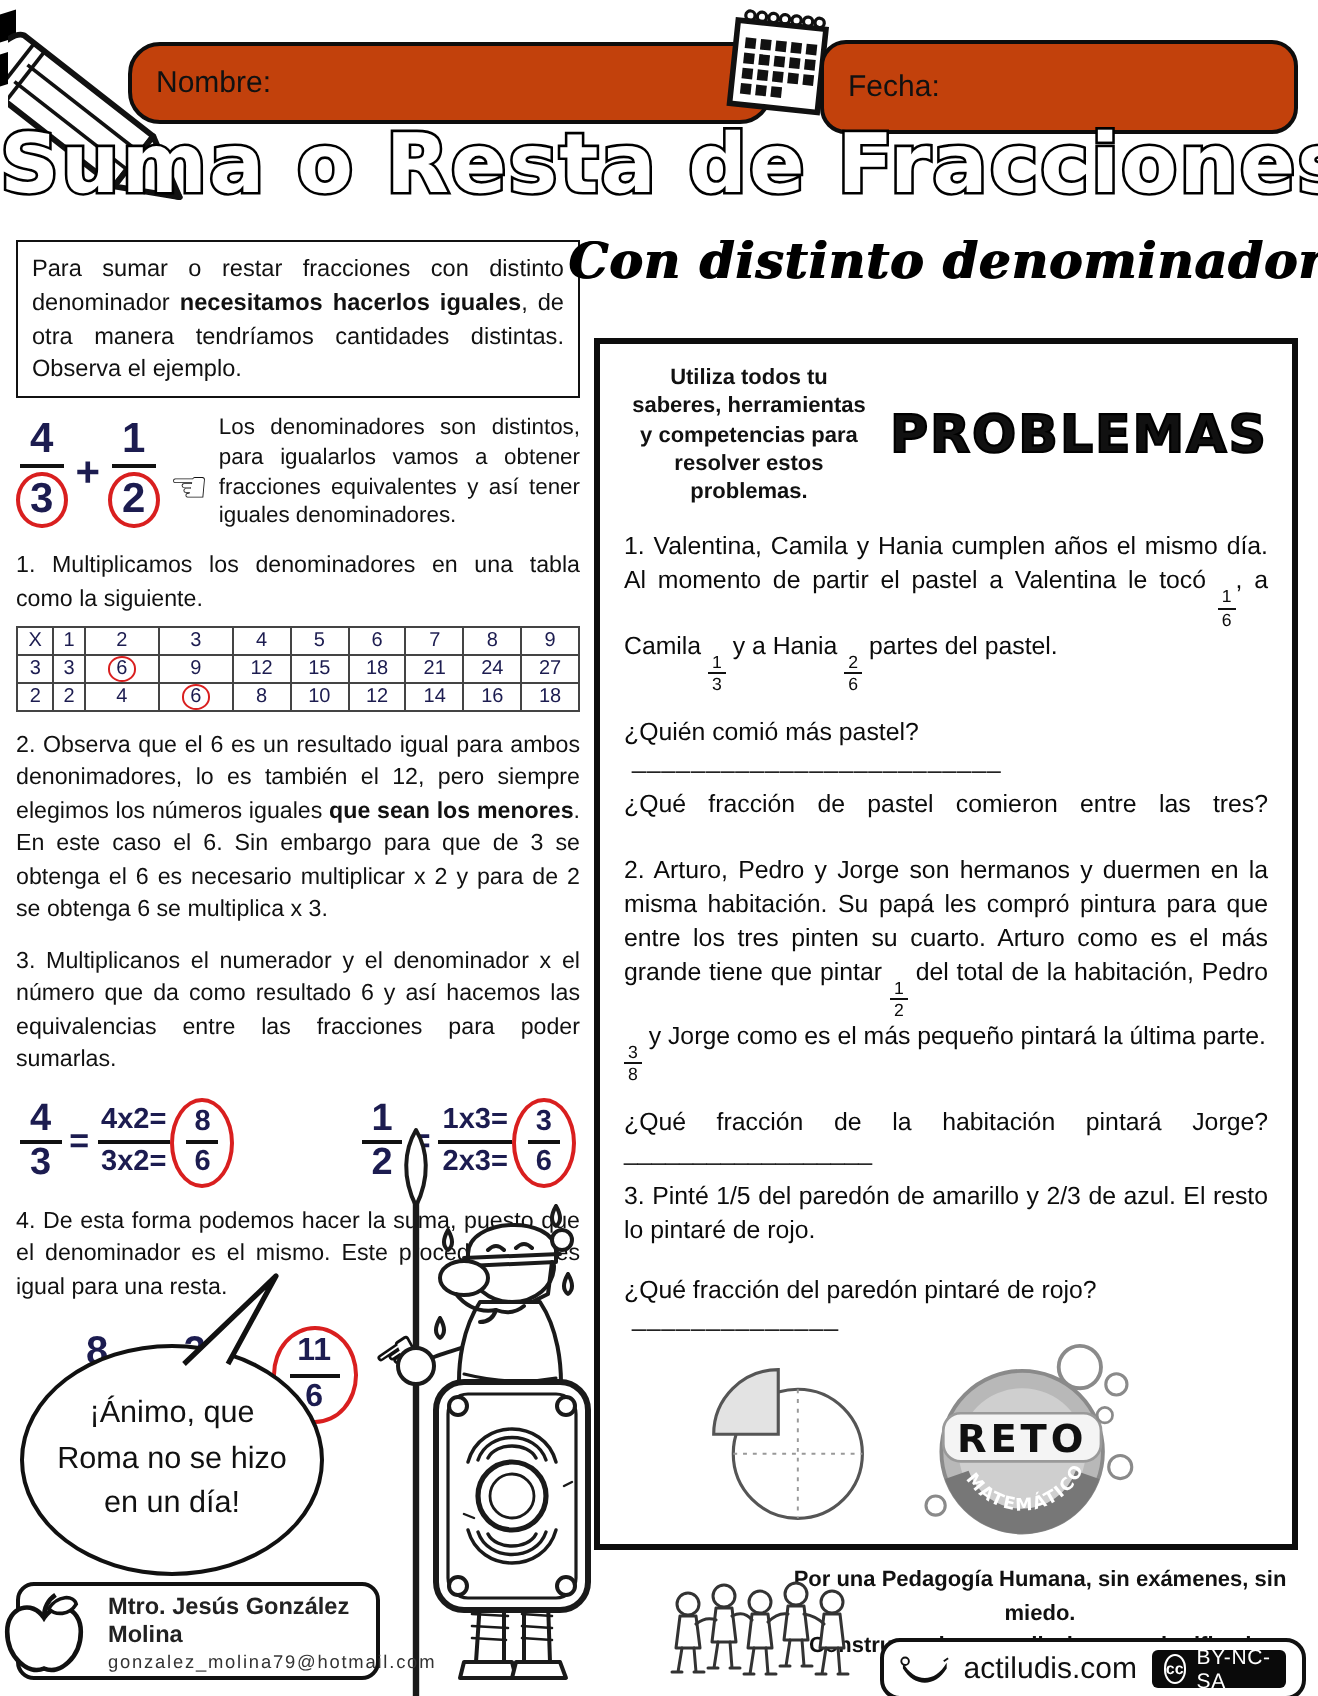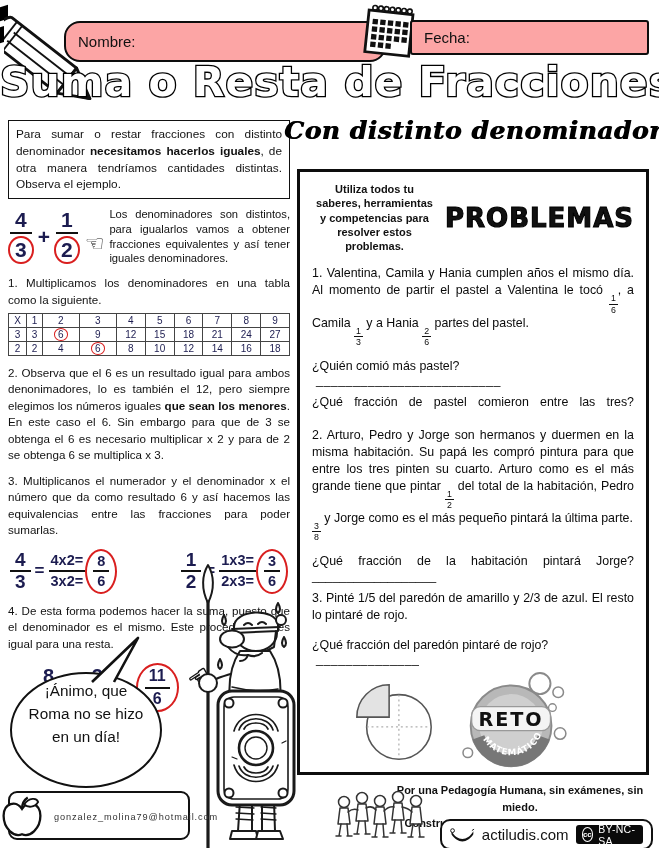--- a/index.html
+++ b/index.html
@@ -1,24 +1,24 @@
 <!DOCTYPE html>
 <html style="--accent-red: #d91f1f; --math-ink: #1c1c50;"><head>
 <meta charset="utf-8">
 <style>
   html,body{margin:0;padding:0;background:#fff;}
   #page{position:relative;width:659px;height:848px;background:#fff;overflow:hidden;
         font-family:"Liberation Sans",sans-serif;color:#111;}
   
   .edge-mark{position:absolute;background:#000;}
   #pencil{position:absolute;left:4px;top:2px;}
-  .namebox{position:absolute;border:2.4px solid #0d0d0d;border-radius:16px;background:#fca5a5;
+  .namebox{position:absolute;border:2.4px solid #0d0d0d;border-radius:16px;background:#c2410c;
            display:flex;align-items:center;padding-left:12px;font-size:15px;box-sizing:border-box;}
   #nombre-box{left:64px;top:21px;width:322px;height:41px;}
-  #fecha-box{left:410px;top:20px;width:239px;height:35px;border-radius:3px;}
+  #fecha-box{left:410px;top:20px;width:239px;height:47px;border-radius:13px;}
   #calendar{position:absolute;left:362px;top:3px;transform:rotate(6deg);}
   #main-title{position:absolute;left:0;top:58px;width:659px;text-align:center;
       font-family:"DejaVu Sans",sans-serif;font-weight:800;font-size:41px;letter-spacing:1px;
       color:#fff;-webkit-text-stroke:2.6px #000;paint-order:stroke fill;white-space:nowrap;}
   
   #left-col{position:absolute;left:8px;top:120px;width:282px;}
   .introbox{border:1.6px solid #111;padding:5px 7px;font-size:11.8px;line-height:1.42;text-align:justify;}
   p.step{font-size:11.6px;line-height:1.42;text-align:justify;margin:9px 0 0;}
   .ex-row{display:flex;align-items:center;gap:5px;margin:8px 0 2px;}
   .mathink{color:var(--math-ink);}
@@ -44,21 +44,21 @@
       border-radius:50%;padding:2px 6px;font-size:14.5px;line-height:1.15;}
   .redoval-tall .rn{border-bottom:2px solid #111;padding:0 4px 1px;}
   .redoval-tall .rd{padding:1px 4px 0;}
   .sum-row{display:flex;align-items:center;gap:7px;margin:11px 0 0 30px;font-size:20px;font-weight:700;}
   .sum-row .redoval-tall{font-size:16px;padding:2px 7px;}
   .hand-rot{display:inline-block;transform:rotate(-34deg);font-size:25px;margin:-20px 0 0 2px;color:#111;}
   
   #soldier{position:absolute;left:128px;top:563px;z-index:1;}
   #bubble-tail{position:absolute;left:86px;top:634px;z-index:4;}
   #speech-bubble{position:absolute;left:10px;top:672px;width:152px;height:116px;background:#fff;
-      border:2.6px solid #111;border-radius:50%;display:flex;align-items:flex-start;justify-content:center;
+      border:2.6px solid #111;border-radius:50%;display:flex;align-items:center;justify-content:center;
       text-align:center;font-size:15.3px;line-height:1.5;z-index:3;padding:6px 12px;box-sizing:border-box;}
   #credit-box{position:absolute;left:8px;top:791px;width:182px;height:49px;border:2.2px solid #111;
       border-radius:9px;background:#fff;display:flex;flex-direction:column;justify-content:center;
       padding-left:44px;box-sizing:border-box;z-index:2;}
   #credit-box .cname{font-size:11.8px;font-weight:700;color:#222;}
   #credit-box .cmail{font-size:9.2px;letter-spacing:0.9px;color:#333;margin-top:2px;}
   #apple{position:absolute;left:-2px;top:794px;z-index:3;}
   
   #subtitle{position:absolute;left:284px;top:116px;width:370px;text-align:center;
       font-family:"DejaVu Serif",serif;font-style:italic;font-weight:700;font-size:25px;
@@ -324,20 +324,21 @@
     <span>¡Ánimo, que Roma no se hizo en un día!</span>
   </div>
 
   <svg id="apple" width="48" height="46" viewBox="0 0 40 40">
     <path d="M20,13 C15,5 4,8 4,19 C4,30 13,38 20,35 C27,38 36,30 36,19 C36,8 25,5 20,13 Z" fill="#fff" stroke="#111" stroke-width="2"></path>
     <path d="M20,13 C20,8 22,5 25,3" fill="none" stroke="#111" stroke-width="2"></path>
     <path d="M22,9 C26,3 33,3 34,7 C31,12 25,12 22,9 Z" fill="#fff" stroke="#111" stroke-width="1.6"></path>
   </svg>
 
   <div id="credit-box">
+    <span class="cname">Mtro. Jesús González Molina</span>
     <span class="cmail">gonzalez_molina79@hotmail.com</span>
   </div>
 
   <div id="subtitle">Con distinto denominador...</div>
 
   <div id="problems-box">
     <div class="box-header">
       <div class="box-intro">Utiliza todos tu saberes, herramientas y competencias para resolver estos problemas.</div>
       <div class="problems-title">PROBLEMAS</div>
     </div>

